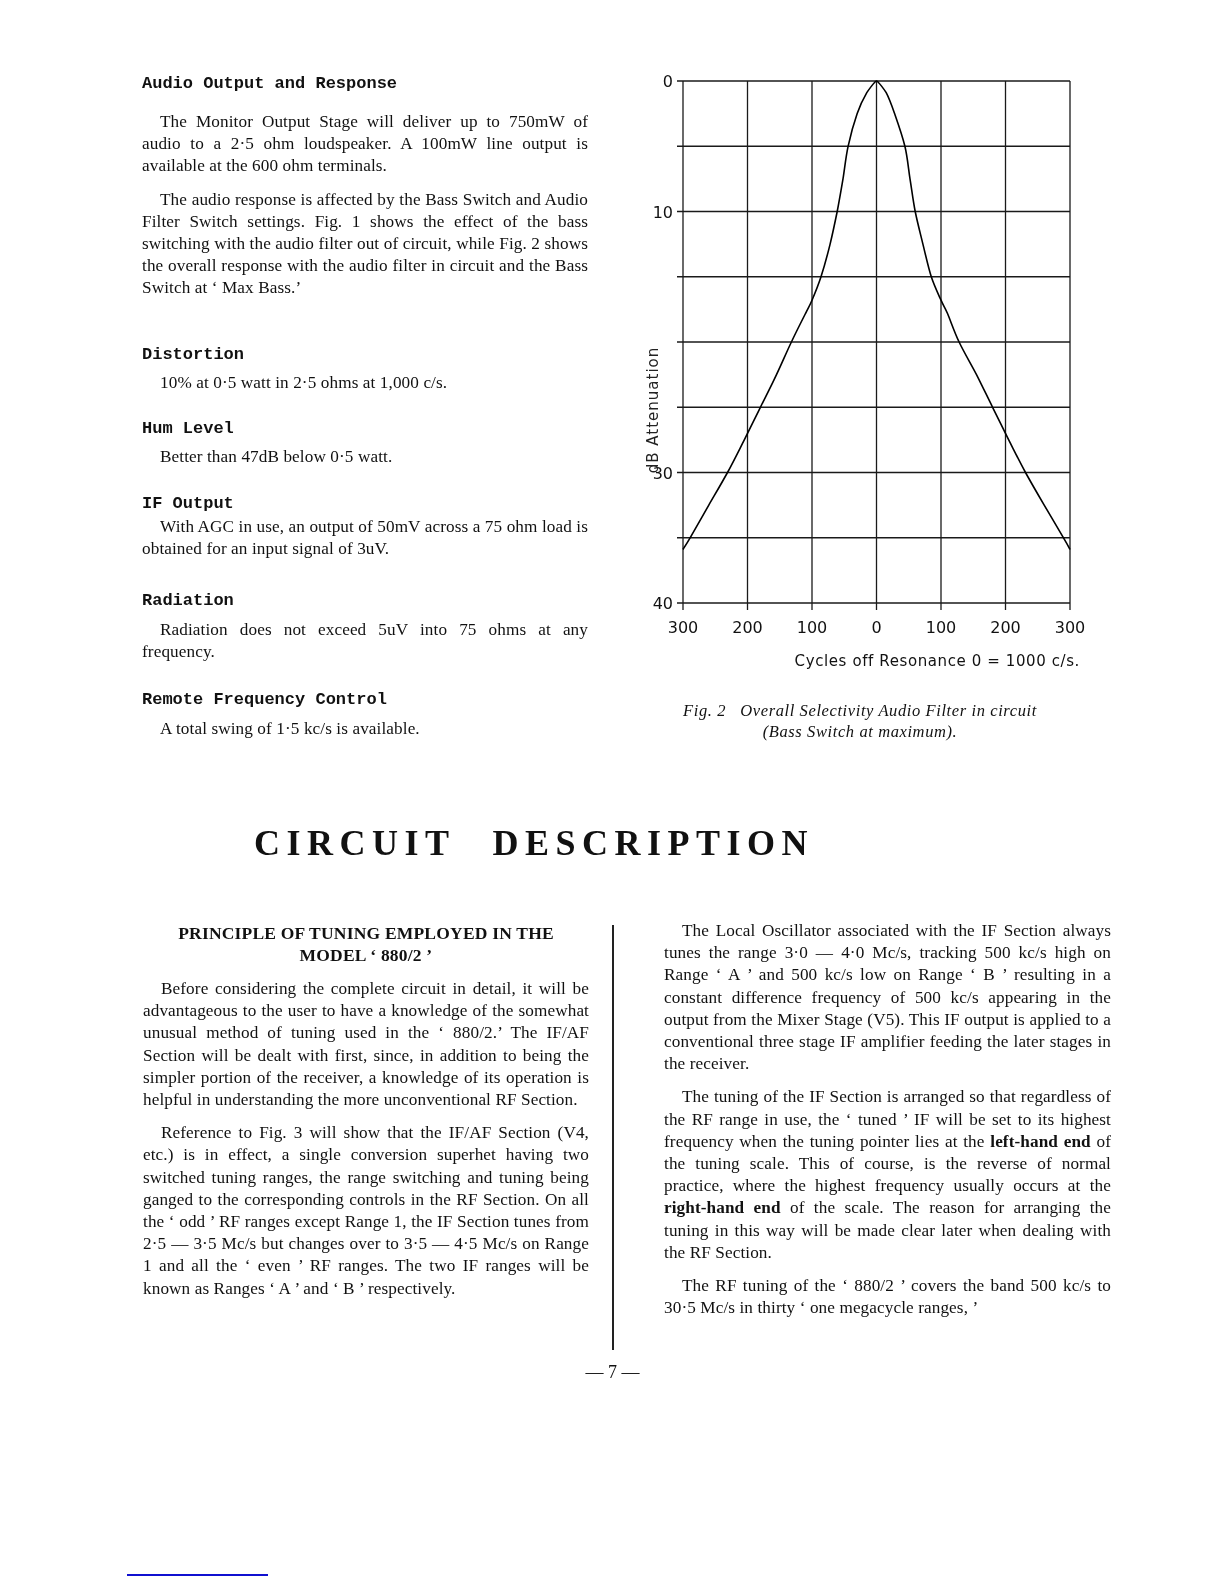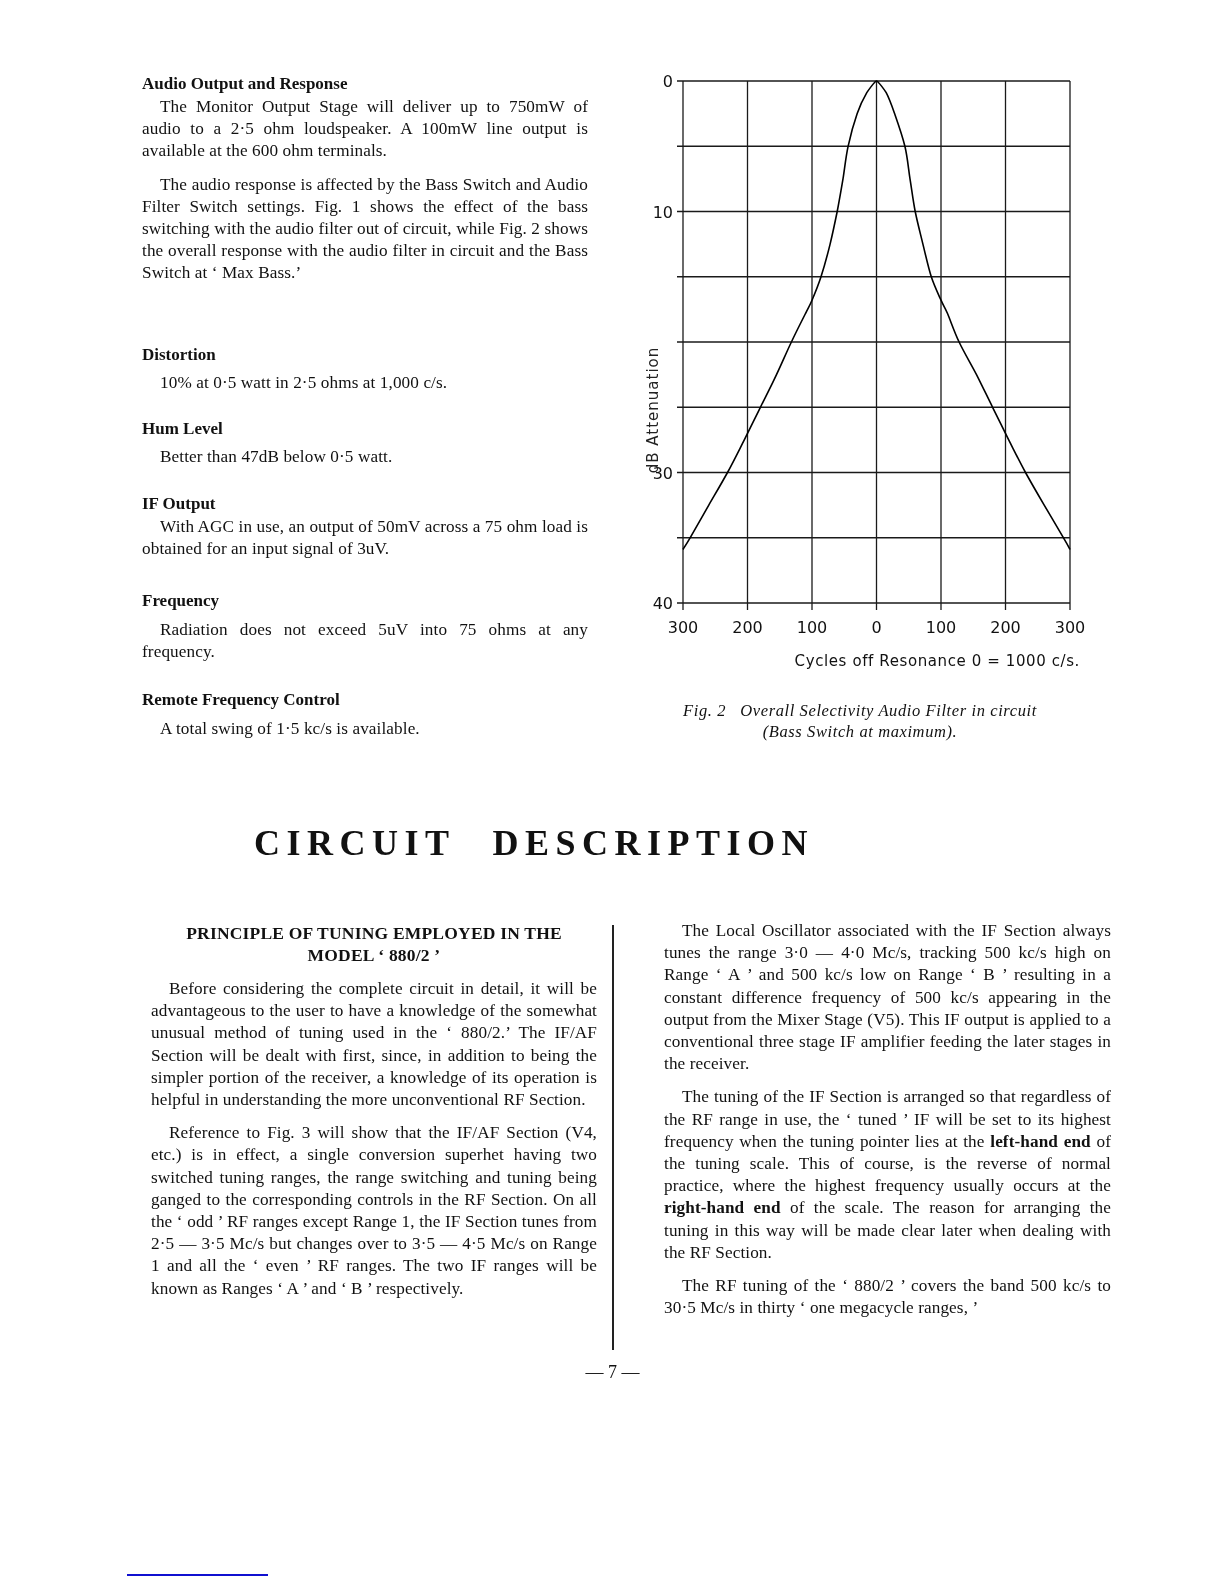--- a/index.html
+++ b/index.html
@@ -1,62 +1,62 @@
 <!DOCTYPE html>
 <html><head>
   <meta charset="utf-8">
   <style>
     html, body { margin: 0; padding: 0; background: #ffffff; }
     body { width: 1225px; height: 1585px; position: relative; overflow: hidden; color: #111; font-family: "Liberation Serif", "DejaVu Serif", serif; }
     .abs { position: absolute; }
     .col-left-top { left: 142px; top: 72px; width: 446px; }
-    h3.sec { font-family: Liberation Serif, serif; font-weight: bold; font-size: 17px; margin: 0; line-height: 24px; }
+    h3.sec { font-family: Liberation Mono, monospace; font-weight: bold; font-size: 17px; margin: 0; line-height: 24px; }
     p.body { font-size: 17.2px; line-height: 22.2px; margin: 0; text-align: justify; text-indent: 18px; letter-spacing: 0.1px; }
     p.body.indent-all { text-indent: 0; padding-left: 18px; }
     .blk { position: absolute; left: 0; width: 446px; }
 
     #chart { position: absolute; left: 630px; top: 70px; width: 460px; height: 600px; }
     #chart svg text { font-family: "DejaVu Sans", "Liberation Sans", sans-serif; }
     .caption { position: absolute; left: 650px; width: 420px; font-family: "Liberation Serif", serif; font-style: italic; font-size: 16.5px; line-height: 22px; text-align: center; letter-spacing: 0.6px; }
     .xlabel { position: absolute; left: 680px; top: 652px; width: 400px; text-align: right; font-family: "DejaVu Sans", sans-serif; font-size: 15px; letter-spacing: 0.6px; }
 
     .main-title { position: absolute; left: 0; width: 1068px; top: 822px; text-align: center; font-family: "Liberation Serif", serif; font-weight: bold; font-size: 36px; letter-spacing: 6.5px; word-spacing: 22px; }
 
-    .col2-left { position: absolute; left: 143px; top: 922px; width: 446px; margin-left: 8px; }
+    .col2-left { position: absolute; left: 143px; top: 922px; width: 446px; }
     .col2-right { position: absolute; left: 634px; top: 920px; width: 447px; margin-left: 30px; }
     .divider { position: absolute; left: 612px; top: 925px; width: 1.5px; height: 425px; background: #222; }
     .sub-head { font-weight: bold; font-size: 17.5px; line-height: 22px; text-align: center; margin: 0 0 12px 0; letter-spacing: 0.2px; }
     .gap { height: 11px; }
     .page-num { position: absolute; left: 0; width: 1225px; top: 1362px; text-align: center; font-size: 18px; }
     .link-line { position: absolute; left: 127px; top: 1574px; width: 141px; height: 1.5px; background: #1010d0; }
     b.inl { font-weight: bold; }
   </style>
 </head>
 <body>
 
 <div class="col-left-top abs">
   <div class="blk" style="top:0px">
     <h3 class="sec">Audio Output and Response</h3>
-    <p class="body" style="margin-top:0">The Monitor Output Stage will deliver up to 750mW of audio to a 2·5 ohm loudspeaker.  A 100mW line output is available at the 600 ohm terminals.</p>
+    <p class="body" style="margin-top:15px">The Monitor Output Stage will deliver up to 750mW of audio to a 2·5 ohm loudspeaker.  A 100mW line output is available at the 600 ohm terminals.</p>
     <p class="body" style="margin-top:11px">The audio response is affected by the Bass Switch and Audio Filter Switch settings.  Fig. 1 shows the effect of the bass switching with the audio filter out of circuit, while Fig. 2 shows the overall response with the audio filter in circuit and the Bass Switch at ‘ Max Bass.’</p>
   </div>
   <div class="blk" style="top:271px">
     <h3 class="sec">Distortion</h3>
     <p class="body indent-all" style="margin-top:5px">10% at 0·5 watt in 2·5 ohms at 1,000 c/s.</p>
   </div>
   <div class="blk" style="top:345px">
     <h3 class="sec">Hum Level</h3>
     <p class="body indent-all" style="margin-top:5px">Better than 47dB below 0·5 watt.</p>
   </div>
   <div class="blk" style="top:420px">
     <h3 class="sec">IF Output</h3>
     <p class="body" style="">With AGC in use, an output of 50mV across a 75 ohm load is obtained for an input signal of 3uV.</p>
   </div>
   <div class="blk" style="top:517px">
-    <h3 class="sec">Frequency</h3>
+    <h3 class="sec">Radiation</h3>
     <p class="body" style="margin-top:6px">Radiation does not exceed 5uV into 75 ohms at any frequency.</p>
   </div>
   <div class="blk" style="top:616px">
     <h3 class="sec">Remote Frequency Control</h3>
     <p class="body indent-all" style="margin-top:6px">A total swing of 1·5 kc/s is available.</p>
   </div>
 </div>
 
 <div id="chart">
   <svg id="chart-svg" width="460" height="600" viewBox="0 0 460 600">

